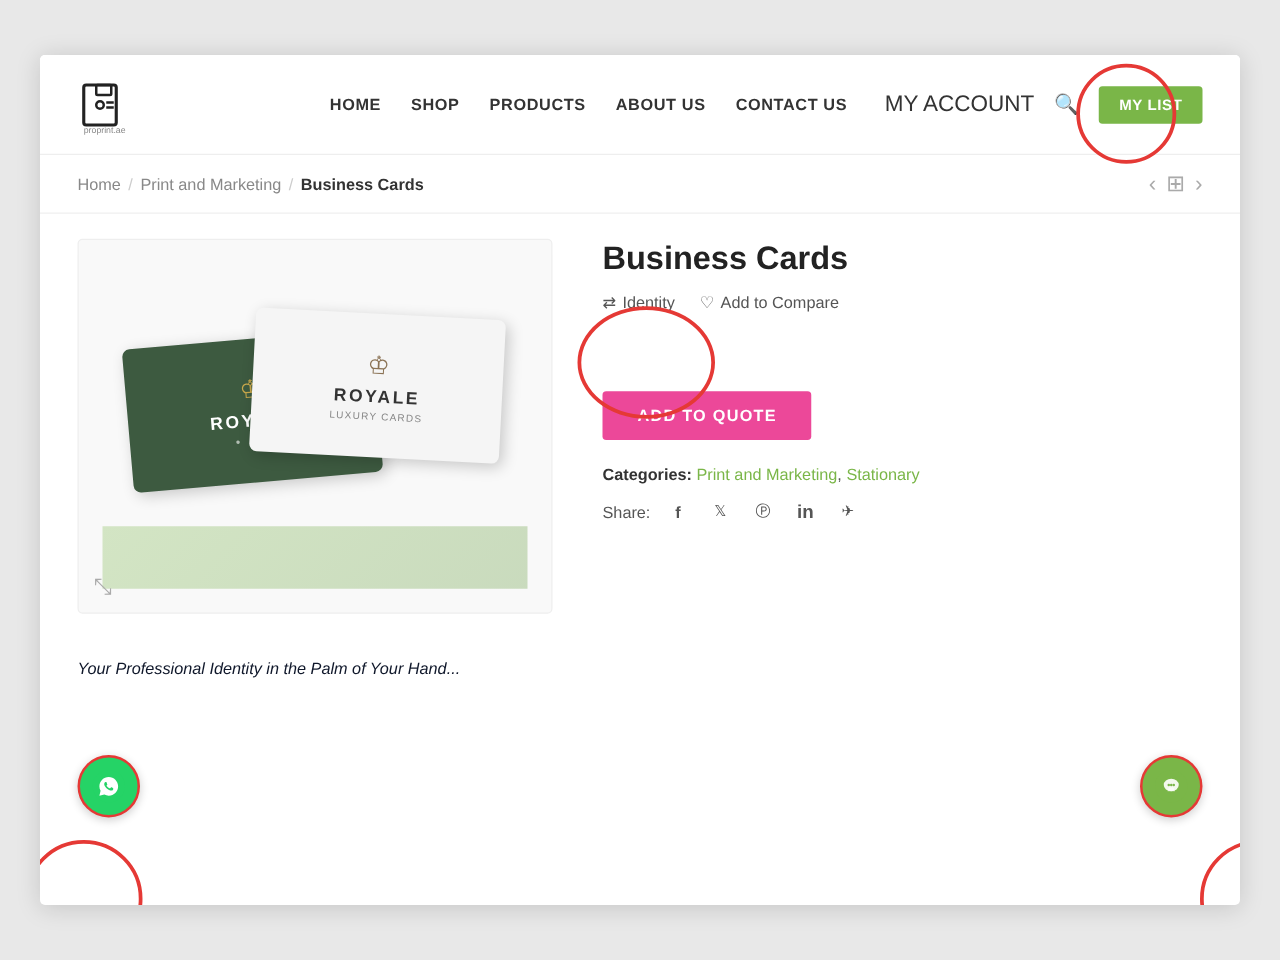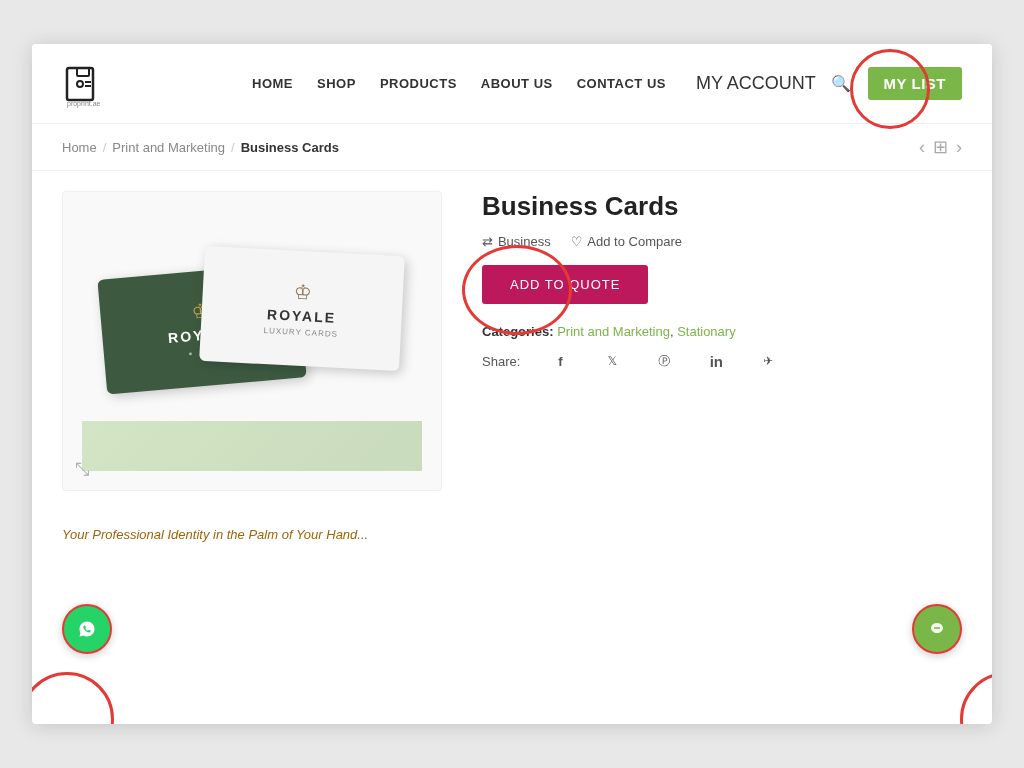--- a/index.html
+++ b/index.html
@@ -71,21 +71,21 @@
       border: none;
       cursor: pointer;
       font-size: 16px;
       color: #555;
     }
     .my-list-btn {
       background: #7ab648;
       color: #fff;
       border: none;
       padding: 8px 16px;
-      font-size: 15px;
+      font-size: 12px;
       font-weight: 700;
       border-radius: 3px;
       cursor: pointer;
       letter-spacing: 0.5px;
       position: relative;
     }
     
     .my-list-circle {
       position: absolute;
       top: -18px;
@@ -249,30 +249,31 @@
       background: none;
       border: none;
     }
     
     .add-quote-wrapper {
       position: relative;
       display: inline-block;
       margin-bottom: 20px;
     }
     .add-quote-btn {
-      background: #be185d;
+      background: #ec4899;
       color: #fff;
       border: none;
       padding: 12px 28px;
       font-size: 13px;
-      font-weight: 400;
+      font-weight: 700;
       border-radius: 3px;
       cursor: pointer;
       letter-spacing: 1px;
       text-transform: uppercase;
+      margin-top: 48px;
     }
     .add-quote-circle {
       position: absolute;
       top: -20px;
       left: -20px;
       width: 110px;
       height: 90px;
       border-radius: 50%;
       border: 3px solid #e53935;
       pointer-events: none;
@@ -280,21 +281,21 @@
     .categories-row {
       font-size: 13px;
       color: #555;
       margin-bottom: 10px;
     }
     .categories-row strong { color: #333; margin-top: 13px; }
     .categories-row a { color: #7ab648; cursor: pointer; }
     .share-row {
       display: flex;
       align-items: center;
-      gap: 28px;
+      gap: 10px;
       font-size: 13px;
       color: #555;
     }
     .share-icon {
       width: 24px;
       height: 24px;
       border-radius: 50%;
       display: flex;
       align-items: center;
       justify-content: center;
@@ -323,21 +324,21 @@
       letter-spacing: 0.5px;
     }
     .tab.active {
       color: #333;
       border-bottom: 2px solid #7ab648;
     }
     
     .description-preview {
       padding: 16px 30px 10px;
       font-size: 13px;
-      color: #a16207;
+      color: #0f172a;
       font-style: italic;
     }
     
     .whatsapp-btn {
       position: absolute;
       bottom: 40px;
       left: 20px;
       width: 50px;
       height: 50px;
       border-radius: 50%;
@@ -444,21 +445,21 @@
       </div>
       <span class="expand-icon">⤡</span>
     </div>
 
     <div class="product-details">
       <h1 class="product-title">Business Cards</h1>
 
       <div class="product-actions-row">
         <button class="compare-btn">
           <span>⇄</span>
-          <span>Business</span>
+          <span>Identity</span>
         </button>
         <button class="wishlist-btn">
           <span>♡</span>
           <span>Add to Compare</span>
         </button>
       </div>
 
       <div class="add-quote-wrapper">
         <button class="add-quote-btn">ADD TO QUOTE</button>
         <div class="add-quote-circle"></div>

